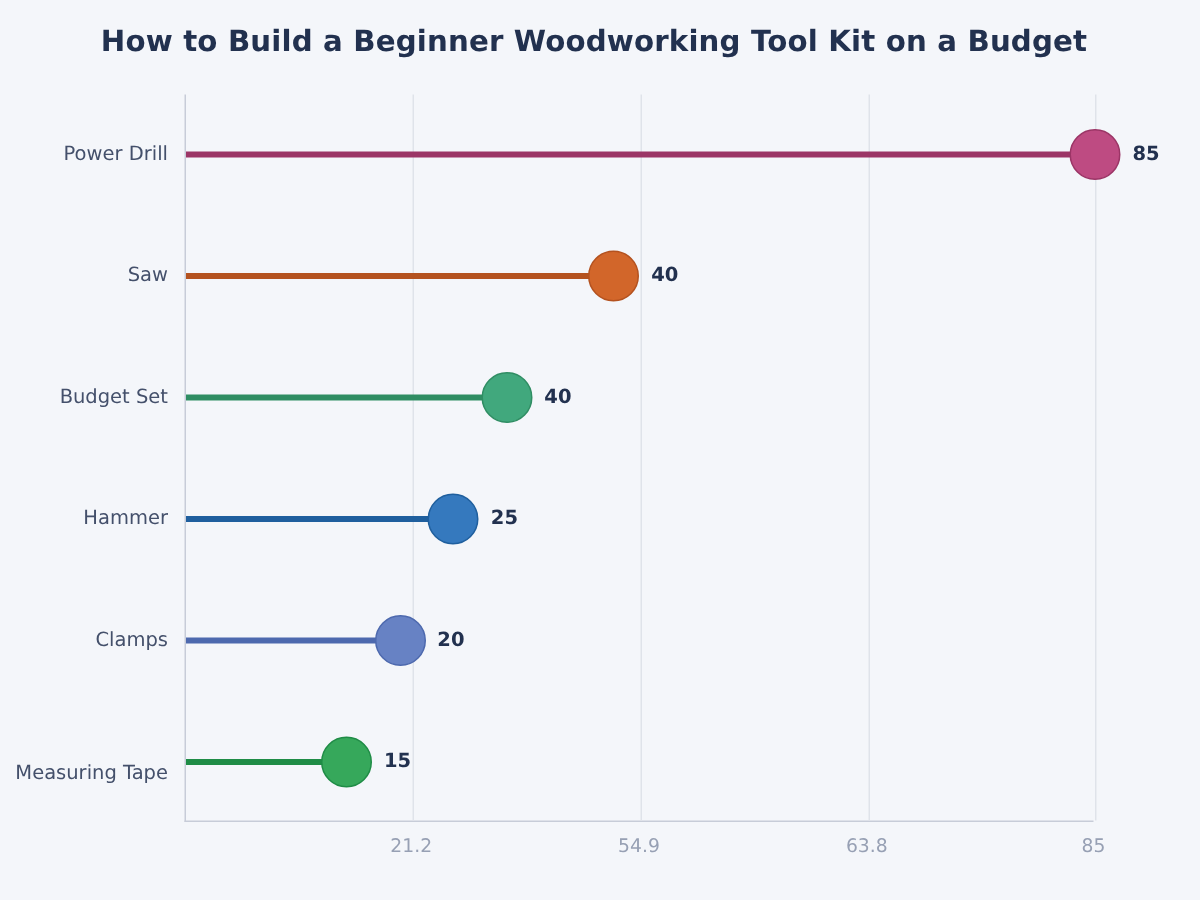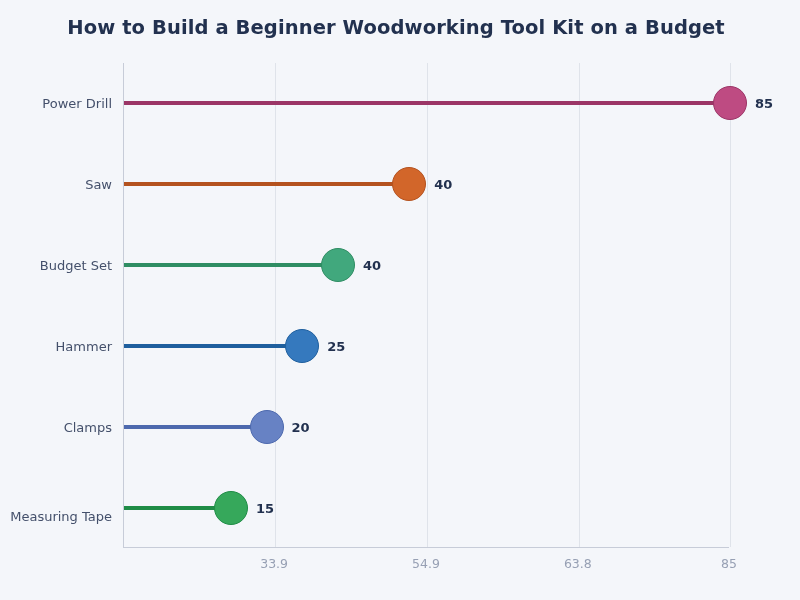--- a/index.html
+++ b/index.html
@@ -148,19 +148,19 @@
         <div class="marker" title="Hammer: 25" style="left: 178.235px; top: 282.917px; width: 34px; height: 34px; background: rgb(53, 121, 190); border: 1.6px solid rgb(31, 95, 158);"></div>
         <div class="value-label" style="left: 203.235px; top: 282.917px;">25</div>
         <div class="marker" title="Clamps: 20" style="left: 142.588px; top: 363.75px; width: 34px; height: 34px; background: rgb(103, 130, 196); border: 1.6px solid rgb(77, 105, 174);"></div>
         <div class="value-label" style="left: 167.588px; top: 363.75px;">20</div>
         <div class="marker" title="Measuring Tape: 15" style="left: 106.941px; top: 444.583px; width: 34px; height: 34px; background: rgb(54, 168, 91); border: 1.6px solid rgb(31, 140, 70);"></div>
         <div class="value-label" style="left: 131.941px; top: 444.583px;">15</div>
       </div>
   </div>
 
   <div id="xtick-labels">
-      <div class="xtick-label" style="left: 151.144px;">33.9</div>
+      <div class="xtick-label" style="left: 151.144px;">21.2</div>
       <div class="xtick-label" style="left: 303px;">54.9</div>
       <div class="xtick-label" style="left: 454.856px;">63.8</div>
       <div class="xtick-label" style="left: 606px;">85</div>
     </div>
 
 </div>
 
 </body></html>

